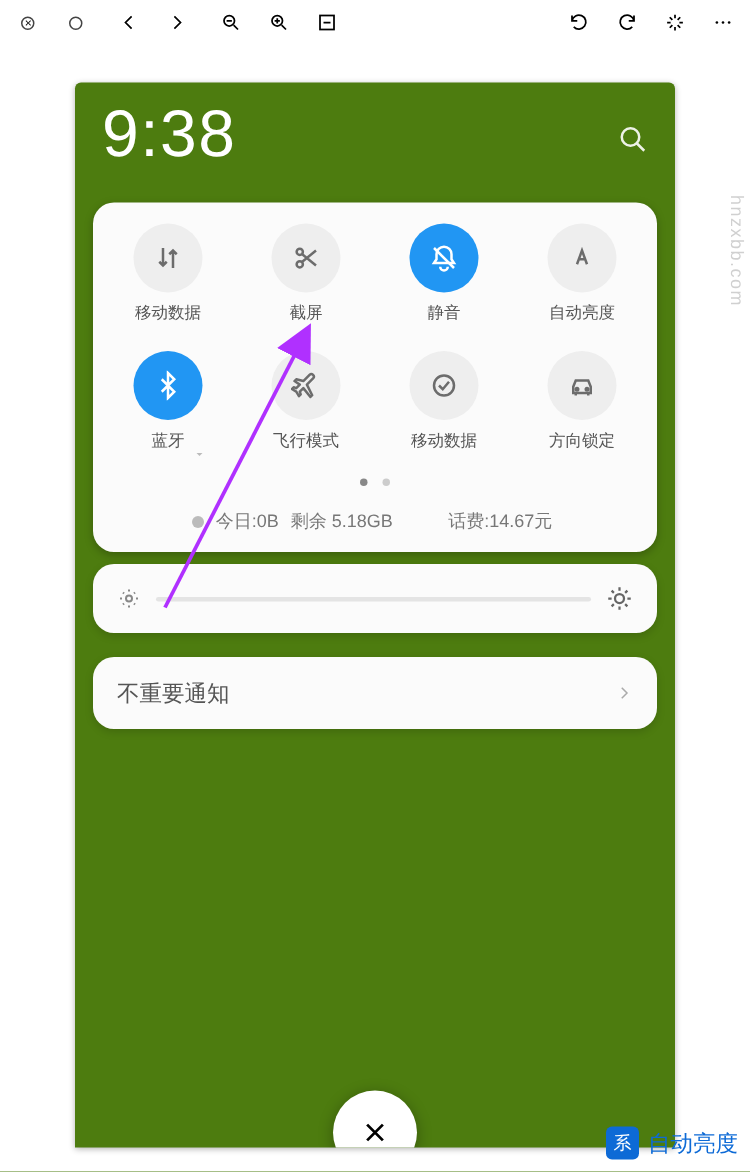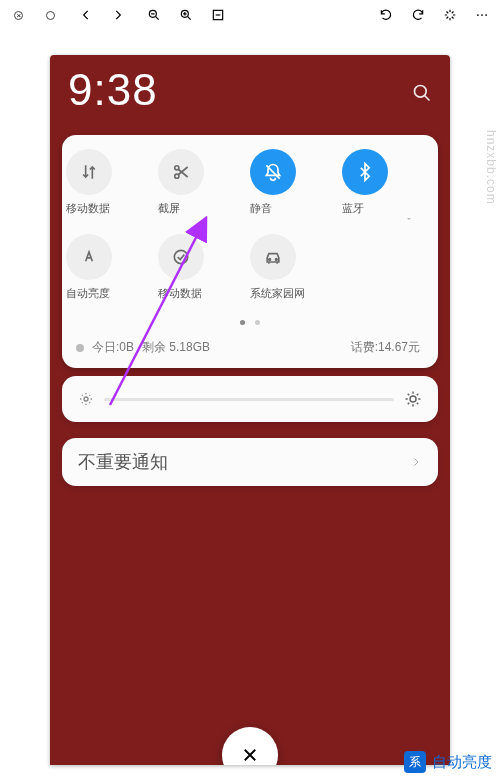--- a/index.html
+++ b/index.html
@@ -29,21 +29,21 @@
   }
   .viewer-bar .ico { width: 16px; height: 16px; display: inline-flex; align-items: center; justify-content: center; }
 
   
   .phone {
     position: absolute;
     left: 50px;
     top: 55px;
     width: 400px;
     height: 710px;
-    background: #7f1d1d;
+    background: #4d7c0f;
     border-radius: 4px 4px 0 0;
     overflow: hidden;
     box-shadow: 0 1px 4px rgba(0,0,0,.3);
   }
 
   .status-area {
     color: #fff;
     padding: 10px 18px 6px 18px;
   }
   .status-area .clock {
@@ -84,20 +84,21 @@
     box-shadow: 0 2px 6px rgba(0,0,0,.25);
   }
   .tiles {
     display: grid;
     grid-template-columns: repeat(4, 1fr);
     row-gap: 18px;
   }
   .tile {
     display: flex;
     flex-direction: column;
+    align-items: center;
     gap: 6px;
     position: relative;
   }
   .tile .circle {
     width: 46px; height: 46px;
     border-radius: 50%;
     background: #eeeeee;
     color: #6c6c6c;
     display: flex; align-items: center; justify-content: center;
   }
@@ -123,21 +124,21 @@
     margin: 10px 0 6px 0;
   }
   .page-dots span {
     display: inline-block;
     width: 5px; height: 5px; border-radius: 50%;
     background: #ccc; margin: 0 3px;
   }
   .page-dots span.active { background: #888; }
 
   .data-bar {
-    display:flex; align-items:center; justify-content: space-between;
+    display:flex; align-items:center; justify-content: center;
     font-size: 12px; color:#777;
     padding: 4px 14px 4px 10px;
     gap: 37px;
   }
   .data-bar .l { display:flex; align-items:center; gap:8px;}
   .gray-dot { width:8px; height:8px; border-radius:50%; background:#bbb; }
 
   
   .brightness {
     background:#fbfbfb;
@@ -152,21 +153,21 @@
   .brightness .track { flex:1; height:3px; background:#e4e4e4; border-radius:2px; }
 
   
   .low-notif {
     background:#fbfbfb;
     border-radius:14px;
     margin: 16px 12px;
     height:48px;
     display:flex; align-items:center; justify-content:space-between;
     padding: 0 16px;
-    font-size: 18px;
+    font-size: 15px;
     color:#555;
     box-shadow: 0 2px 6px rgba(0,0,0,.15);
   }
 
   
   .fab {
     position:absolute;
     left:50%; transform:translateX(-50%);
     bottom: -18px;
     width:56px; height:56px;
@@ -314,56 +315,64 @@
         <div class="tile">
           <div class="circle on">
             <svg class="si" viewBox="0 0 24 24" fill="none" stroke="currentColor" stroke-width="2">
               <path d="M12 3a6 6 0 0 0-6 6v4l-2 3h16l-2-3V9a6 6 0 0 0-6-6zM9 19a3 3 0 0 0 6 0"></path>
               <path d="M4 4l16 16"></path>
             </svg>
           </div>
           <div class="lbl">静音</div>
         </div>
         <div class="tile">
+          <div class="circle">
+            <svg class="si" viewBox="0 0 24 24" fill="none" stroke="currentColor" stroke-width="2">
+              <path d="M8 17l4-11 4 11M9.5 13h5"></path>
+            </svg>
+          </div>
+          <div class="lbl">自动亮度</div>
+        </div>
+        <div class="tile">
           <div class="circle on">
             <svg class="si" viewBox="0 0 24 24" fill="none" stroke="currentColor" stroke-width="2">
               <path d="M7 7l10 10-5 5V2l5 5L7 17"></path>
             </svg>
           </div>
           <div class="lbl">蓝牙</div>
           <span class="chev-sm"><svg width="6" height="6" viewBox="0 0 24 24" fill="#bbb">
               <path d="M4 8l8 8 8-8z"></path>
             </svg></span>
         </div>
         <div class="tile">
           <div class="circle">
             <svg class="si" viewBox="0 0 24 24" fill="none" stroke="currentColor" stroke-width="2">
-              <path d="M8 17l4-11 4 11M9.5 13h5"></path>
-            </svg>
-          </div>
-          <div class="lbl">自动亮度</div>
+              <path d="M21 14l-9-3V4a2 2 0 0 0-4 0v7l-5 3v2l5-1v4l-2 1v2l4-1 4 1v-2l-2-1v-4l9 1z" stroke-linejoin="round" transform="rotate(45 12 12)"></path>
+            </svg>
+          </div>
+          <div class="lbl">飞行模式</div>
         </div>
         <div class="tile">
           <div class="circle">
             <svg class="si" viewBox="0 0 24 24" fill="none" stroke="currentColor" stroke-width="2">
               <circle cx="12" cy="12" r="8"></circle>
               <path d="M8 12l3 3 5-6"></path>
             </svg>
           </div>
           <div class="lbl">移动数据</div>
         </div>
         <div class="tile">
           <div class="circle">
             <svg class="si" viewBox="0 0 24 24" fill="none" stroke="currentColor" stroke-width="2">
               <path d="M5 13l2-5h10l2 5v5H5zM7 18v2M17 18v2"></path>
               <circle cx="8" cy="15" r="1" fill="currentColor"></circle>
               <circle cx="16" cy="15" r="1" fill="currentColor"></circle>
             </svg>
           </div>
-          <div class="lbl">系统家园网</div>
+          <div class="lbl">方向锁定</div>
         </div>
       </div>
 
     <div class="page-dots">
       <span class="active"></span>
       <span></span>
     </div>
 
     <div class="data-bar">
       <div class="l">

